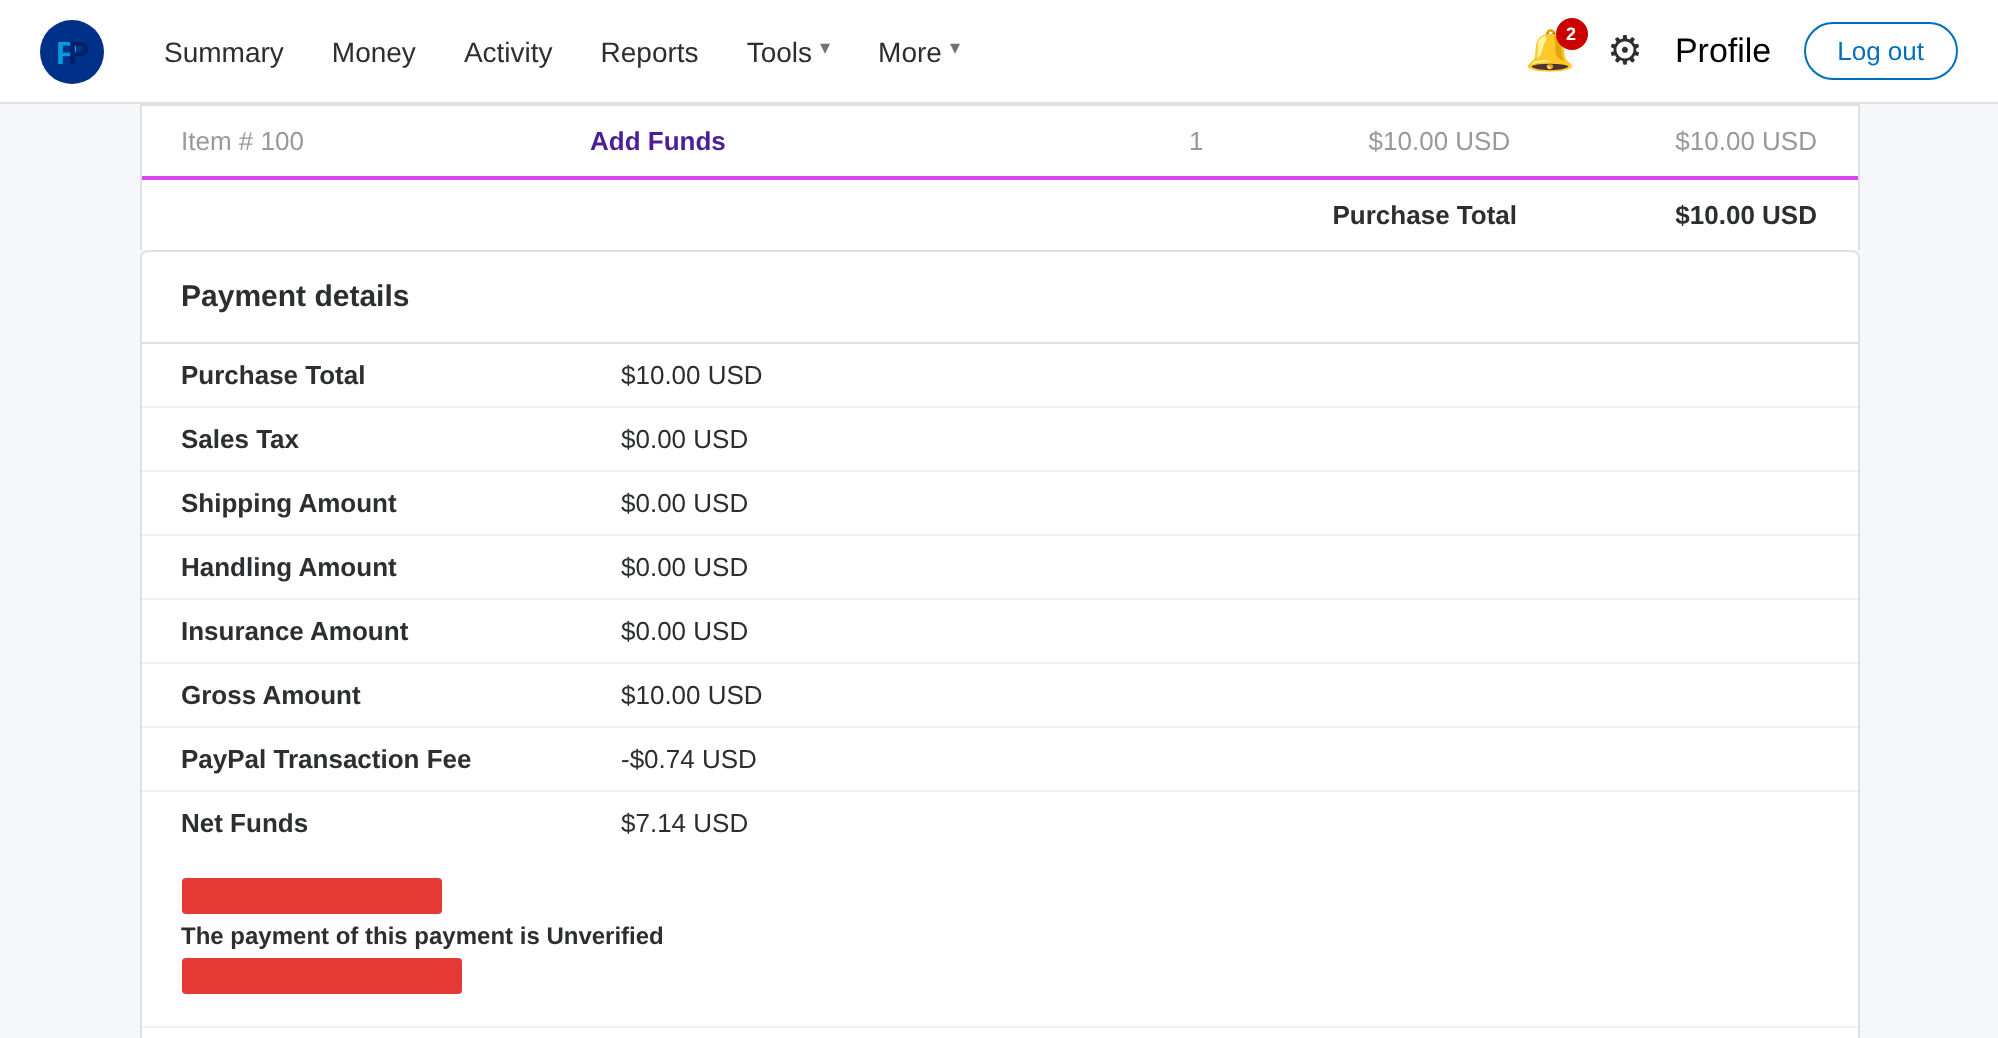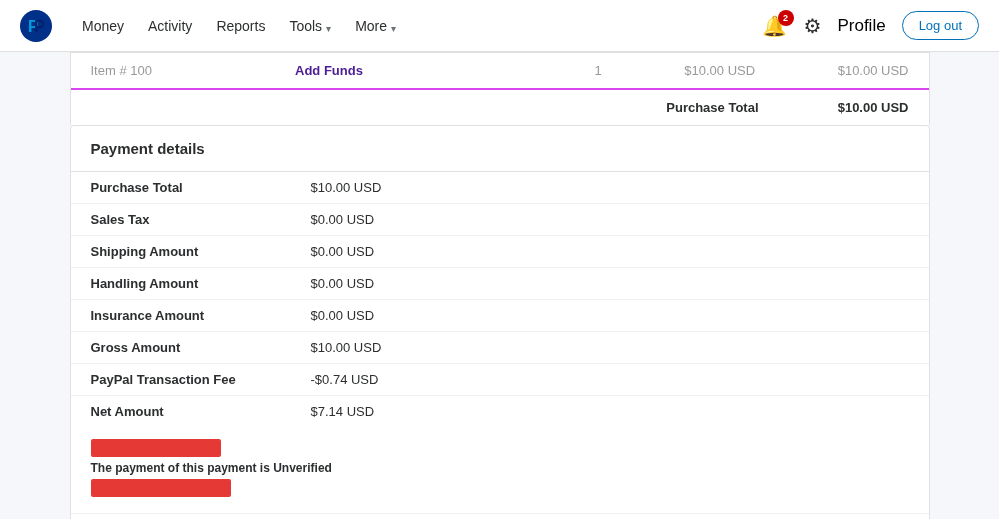--- a/index.html
+++ b/index.html
@@ -4,21 +4,21 @@
   <style>
     * { margin: 0; padding: 0; box-sizing: border-box; }
     body { font-family: -apple-system, BlinkMacSystemFont, "Segoe UI", Helvetica, Arial, sans-serif; font-size: 14px; color: #2c2e2f; background: #f5f7fa; }
 
     
     .header { background: #fff; border-bottom: 1px solid #e0e0e0; height: 52px; display: flex; align-items: center; padding: 0 20px; position: relative; }
     .header-logo { width: 32px; height: 32px; margin-right: 20px; }
     .header-logo svg { width: 32px; height: 32px; }
     .header-nav { display: flex; align-items: center; gap: 4px; flex: 1; }
     .nav-item { padding: 6px 10px; font-size: 14px; color: #2c2e2f; cursor: pointer; text-decoration: none; border-radius: 4px; font-weight: 400; }
-    .nav-item-tools, .nav-item-more { display: flex; align-items: flex-end; gap: 4px; }
+    .nav-item-tools, .nav-item-more { display: flex; align-items: flex-start; gap: 4px; }
     .chevron-down { font-size: 10px; color: #6c7378; }
     .header-right { display: flex; align-items: center; gap: 16px; }
     .notif-wrapper { position: relative; cursor: pointer; }
     .notif-icon { font-size: 20px; color: #2c2e2f; }
     .notif-badge { position: absolute; top: -4px; right: -6px; background: #cc0000; color: #fff; font-size: 9px; font-weight: bold; border-radius: 50%; width: 16px; height: 16px; display: flex; align-items: center; justify-content: center; }
     .gear-icon { font-size: 20px; color: #2c2e2f; cursor: pointer; }
     .profile-link { font-size: 17px; color: #000000; cursor: pointer; font-weight: 400; text-align: right; }
     .logout-btn { border: 1.5px solid #0070ba; border-radius: 20px; padding: 6px 16px; font-size: 13px; color: #0070ba; background: #fff; cursor: pointer; font-weight: 500; }
 
     
@@ -63,20 +63,21 @@
 
 <div class="header">
   <div class="header-logo">
     <svg viewBox="0 0 32 32" xmlns="http://www.w3.org/2000/svg">
       <circle cx="16" cy="16" r="16" fill="#003087"></circle>
       <text x="8" y="22" font-size="16" font-weight="bold" fill="#009cde" font-family="Arial">P</text>
       <text x="14" y="22" font-size="16" font-weight="bold" fill="#012169" font-family="Arial">P</text>
     </svg>
   </div>
   <nav class="header-nav">
+    <a class="nav-item">Summary</a>
     <a class="nav-item">Money</a>
     <a class="nav-item">Activity</a>
     <a class="nav-item">Reports</a>
     <a class="nav-item nav-item-tools">
       <span>Tools</span>
       <span class="chevron-down">▾</span>
     </a>
     <a class="nav-item nav-item-more">
       <span>More</span>
       <span class="chevron-down">▾</span>
@@ -136,21 +137,21 @@
     </div>
         <div class="detail-row">
       <span class="detail-label">Gross Amount</span>
       <span class="detail-value amount">$10.00 USD</span>
     </div>
         <div class="detail-row">
       <span class="detail-label">PayPal Transaction Fee</span>
       <span class="detail-value amount">-$0.74 USD</span>
     </div>
         <div class="detail-row">
-      <span class="detail-label">Net Amount</span>
+      <span class="detail-label">Net Funds</span>
       <span class="detail-value amount">$7.14 USD</span>
     </div>
       </div>
 
     <div class="paid-by-section">
       <div class="paid-by-content">
         <span class="redacted-block redacted-wide"></span>
         <div class="unverified-text">
           <span>The payment of this payment is </span><span style="font-weight:600;">Unverified</span>
         </div>

